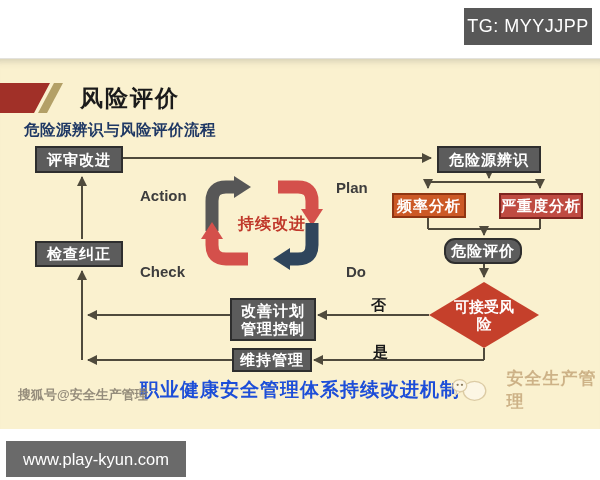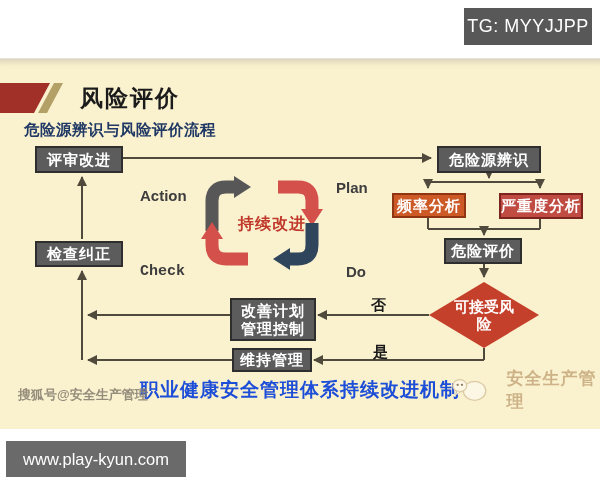--- a/index.html
+++ b/index.html
@@ -24,34 +24,34 @@
         color:#fff;font-weight:bold;font-size:15px;display:flex;align-items:center;
         justify-content:center;text-align:left;line-height:1.2;box-sizing:border-box;
         letter-spacing:1px;}
   .n-review{left:35px;top:87px;width:88px;height:27px;}
   .n-check{left:35px;top:182px;width:88px;height:26px;}
   .n-hazard{left:437px;top:87px;width:104px;height:27px;}
   .n-freq{left:392px;top:134px;width:74px;height:25px;background:var(--box_orange,#CC5926);
           border-color:var(--box_orange_border,#8F3512);}
   .n-sev{left:499px;top:134px;width:84px;height:26px;background:var(--box_red,#BF4B42);
          border-color:var(--box_red_border,#7E241F);}
-  .n-eval{left:444px;top:179px;width:78px;height:26px;}
+  .n-eval{left:444px;top:179px;width:78px;height:26px;border-radius:11px;}
   .n-plan{left:230px;top:239px;width:86px;height:43px;padding:0 9px;}
   .n-maintain{left:232px;top:289px;width:80px;height:24px;}
 
   .diamond{left:429px;top:223px;width:110px;height:66px;background:var(--diamond_red,#C5402B);
            clip-path:polygon(50% 0%,100% 50%,50% 100%,0% 50%);display:flex;align-items:center;
            justify-content:center;}
   .diamond span{width:66px;text-align:center;color:#fff;font-weight:bold;font-size:15px;line-height:1.15;}
 
   
   .pdca-label{font-size:15px;font-weight:bold;color:#3d3d3d;}
   .l-action{left:140px;top:128px;text-align:right;}
   .l-plan{left:336px;top:120px;}
-  .l-check{left:140px;top:204px;font-family:Liberation Mono, monospace;}
+  .l-check{left:140px;top:204px;}
   .l-do{left:346px;top:204px;}
   .branch-label{font-size:15px;font-weight:bold;color:#1a1a1a;}
   .l-no{left:371px;top:237px;}
   .l-yes{left:373px;top:284px;}
   .cycle-text{left:230px;top:155px;width:84px;text-align:center;font-size:16px;font-weight:bold;
               color:var(--cycle_text_red,#C0392B);letter-spacing:1px;}
 
   .caption{left:0;top:318px;width:600px;text-align:center;font-size:19px;font-weight:bold;
            color:#1d4ed8;letter-spacing:1px;}
   .wm-left{left:18px;top:327px;font-size:13px;font-weight:bold;color:#8a8272;opacity:.9;}

